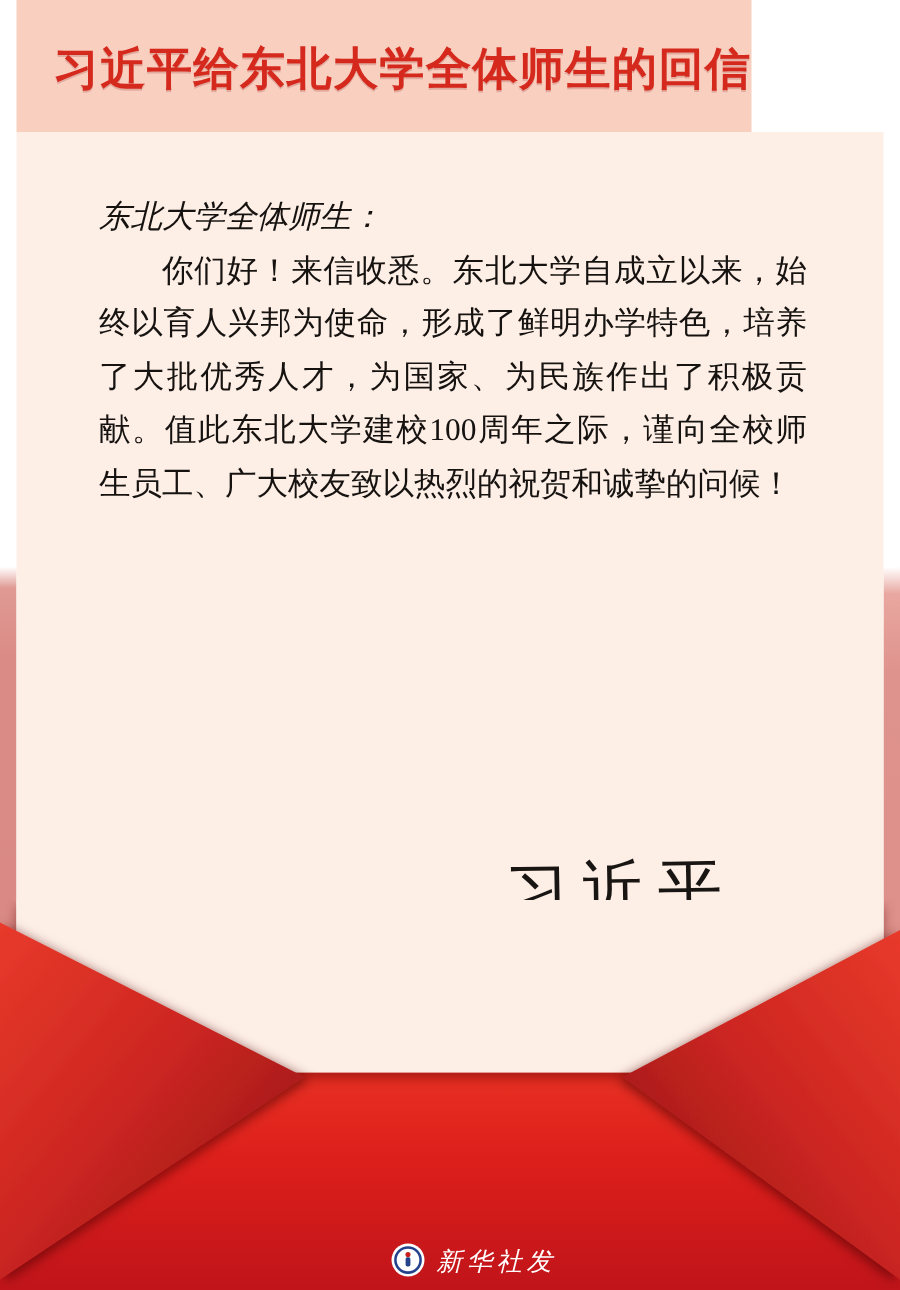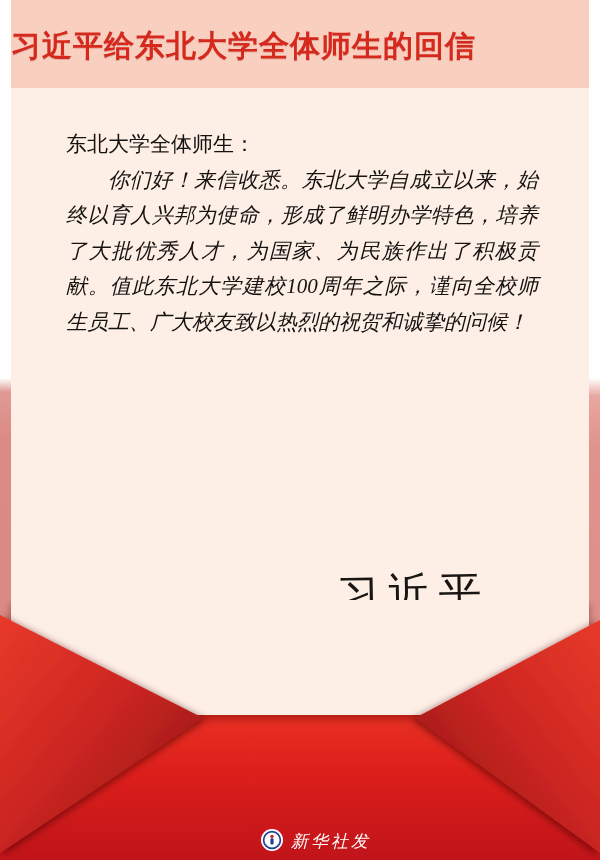--- a/index.html
+++ b/index.html
@@ -6,36 +6,36 @@
   .page{
     position:relative;width:600px;height:860px;background:#ffffff;
     overflow:hidden;font-family:"Liberation Serif","DejaVu Serif",serif;
   }
   
   .strip{position:absolute;width:11px;top:378px;height:482px;}
   .strip-left{left:0;background:linear-gradient(to bottom,#ffffff 0px,#e09a94 14px,#db8b86 60px,#d98883 100%);}
   .strip-right{right:0;background:linear-gradient(to bottom,#ffffff 0px,#e8a7a0 18px,#df938d 70px,#db8b86 100%);}
   
   .banner{
-    position:absolute;left:11px;top:0;width:578px;height:88px;
-    background:#f9cfc0;display:flex;align-items:center;justify-content:flex-start;
+    position:absolute;left:11px;top:0;width:490px;height:88px;
+    background:#f9cfc0;display:flex;align-items:center;justify-content:flex-end;
   }
   .banner .title{
     color:#d5291d;font-size:30px;font-weight:bold;letter-spacing:1px;
     padding-top:4px;text-shadow:0 1px 0 rgba(120,10,10,0.18);
   }
   
   .paper{position:absolute;left:11px;top:88px;width:578px;height:615px;background:#fdeee6;}
   
   .letter-body{
     position:absolute;left:66px;top:127px;width:472px;
     color:#151210;font-size:21px;line-height:35.6px;text-align:justify;
   }
-  .letter-body .salutation{text-indent:0;}
-  .letter-body p{margin:0;text-indent:2em;font-style:italic;}
+  .letter-body .salutation{text-indent:0;font-style:italic;}
+  .letter-body p{margin:0;text-indent:2em;}
   .signature{
     position:absolute;left:303px;top:565px;width:220px;text-align:center;
     font-size:43px;color:#181512;letter-spacing:8px;font-weight:500;
     transform:rotate(-1deg);
   }
   .sig-date{
     position:absolute;left:303px;top:621px;width:220px;text-align:center;
     font-size:22px;color:#1a1713;letter-spacing:1px;
   }
   .envelope{position:absolute;left:0;top:600px;width:600px;height:260px;display:block;}

